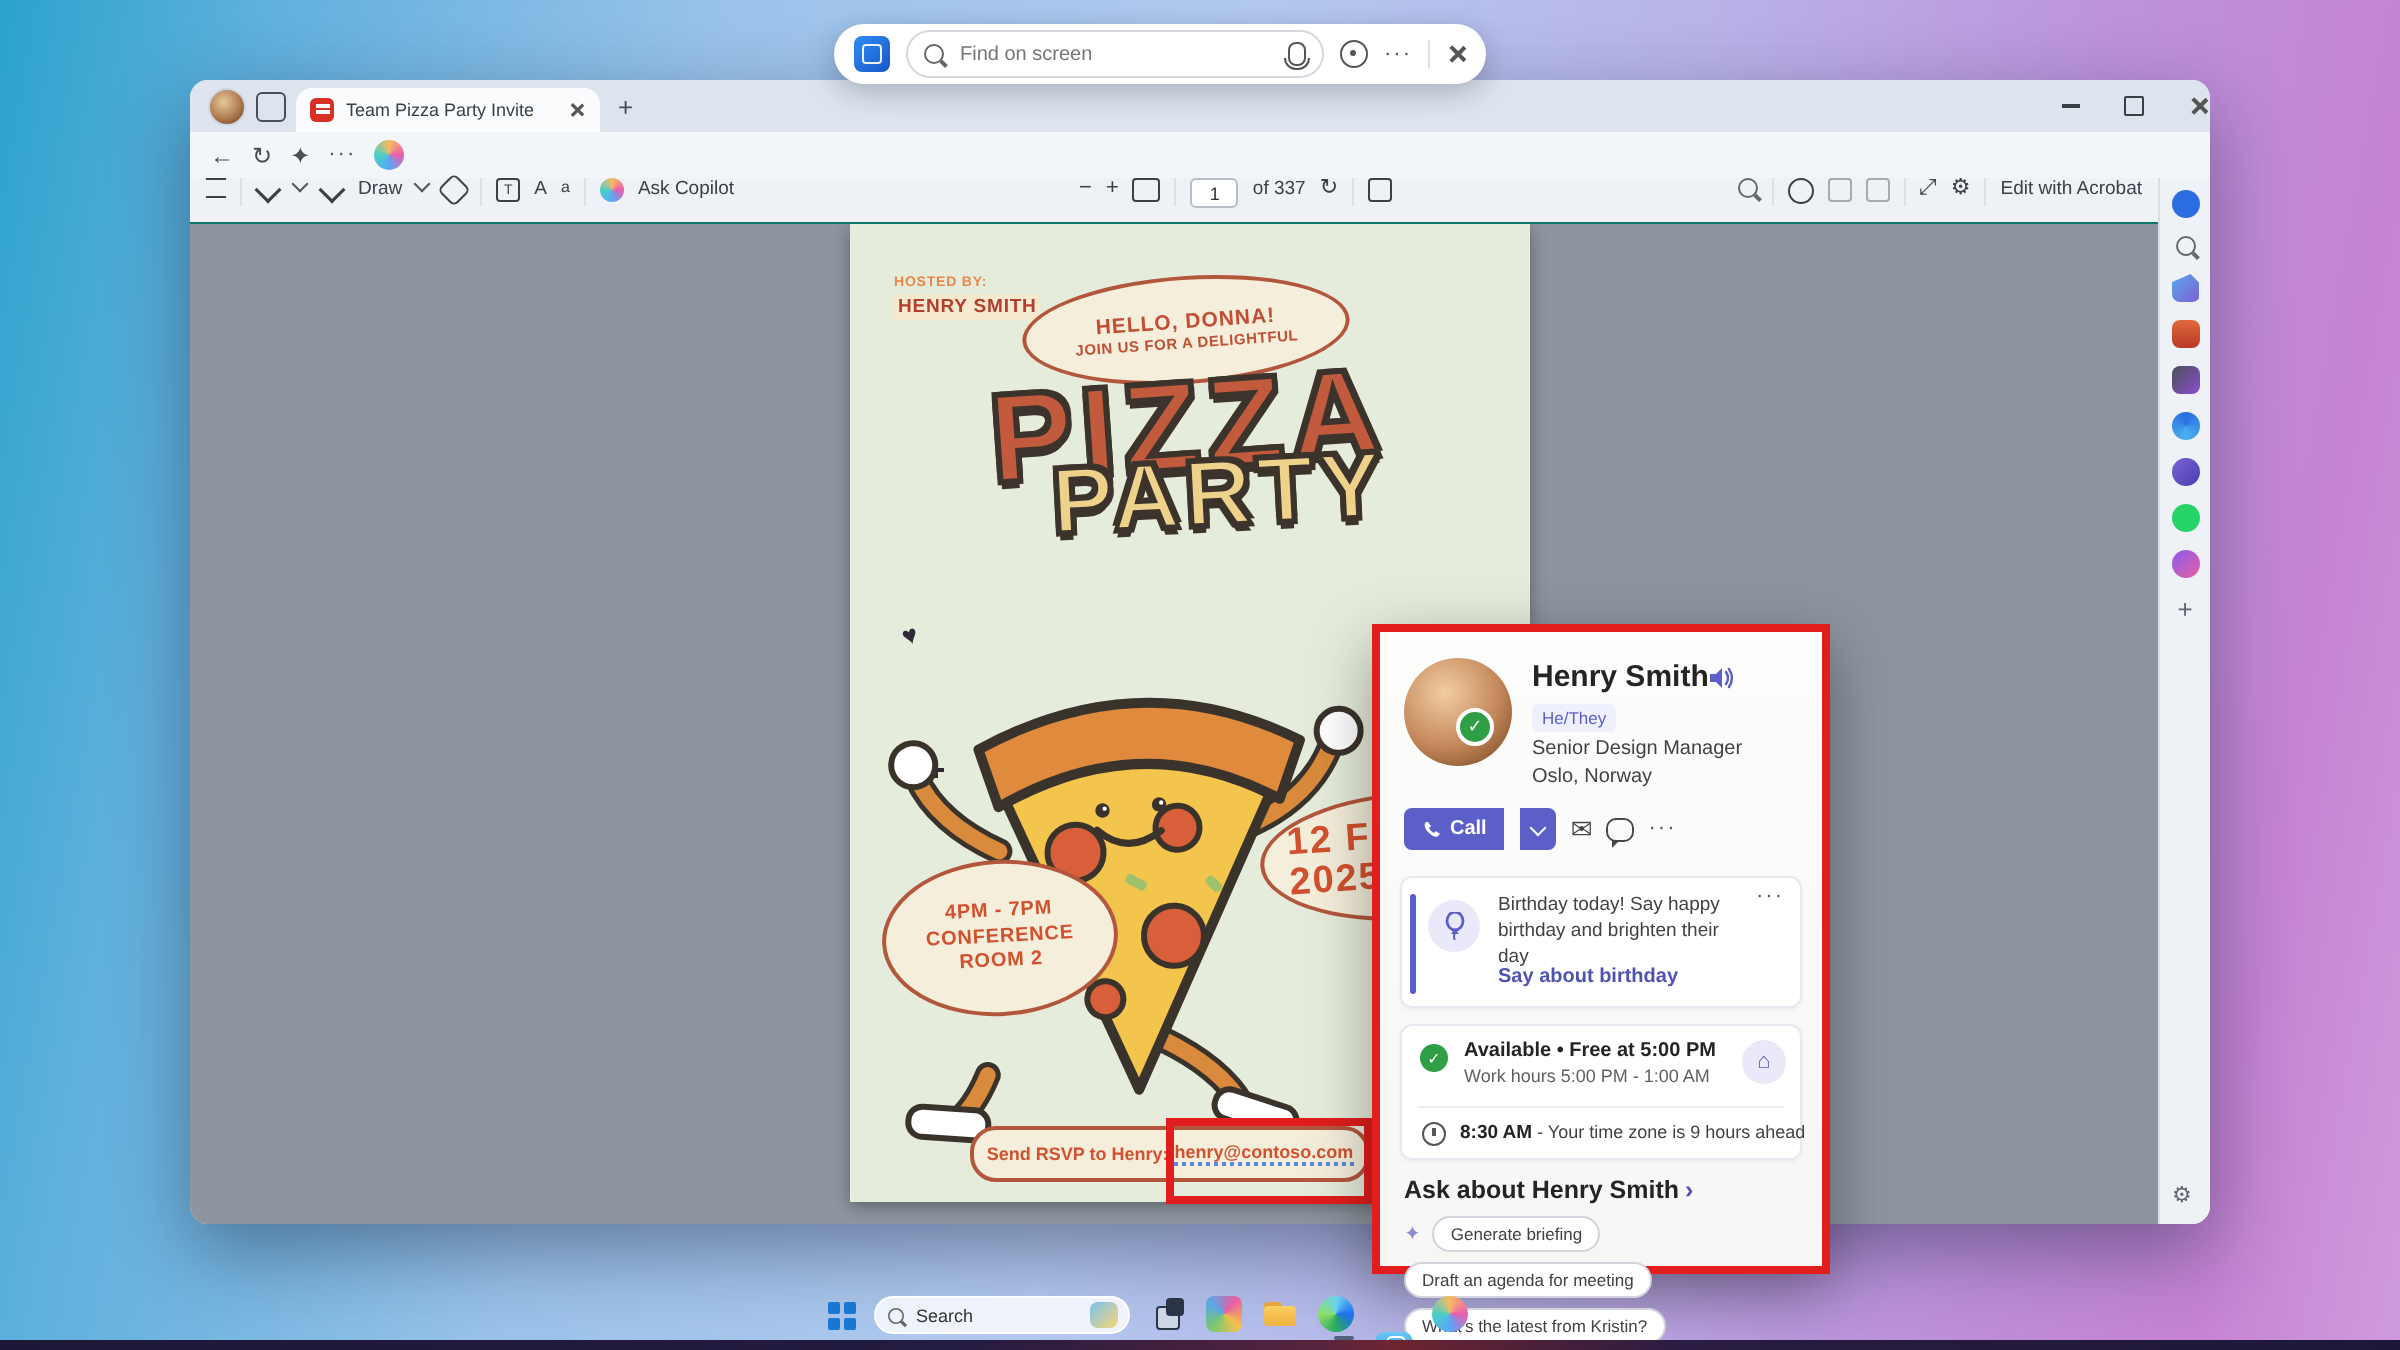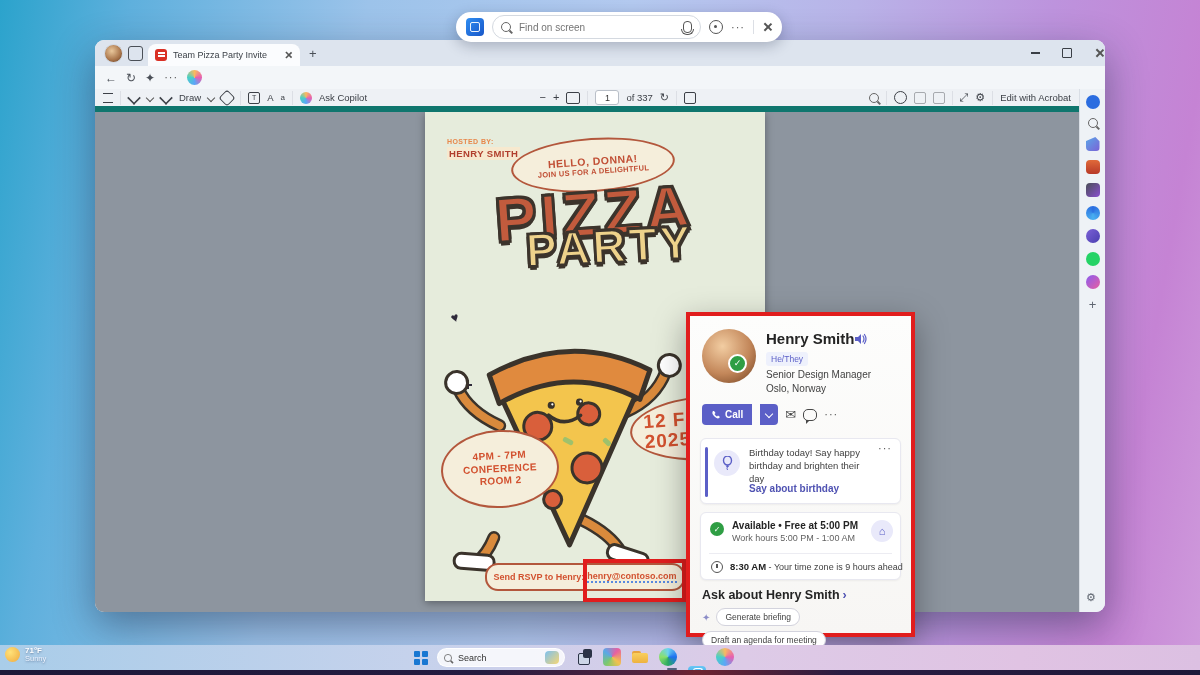--- a/index.html
+++ b/index.html
@@ -6,21 +6,21 @@
   .stage{position:relative;width:1200px;height:675px;overflow:hidden;
     font-family:"Liberation Sans",sans-serif;background:#9ec3e8;}
 
   
   .wallpaper{position:absolute;inset:0;
     background:linear-gradient(100deg,#2ba3cc 0%,#5fb0dd 10%,#9cc3ea 28%,#b3c9ef 48%,#b9b3e8 65%,#bd93dd 80%,#c583d4 92%,#cf9bdc 100%);}
   .bottomstrip{position:absolute;left:0;top:670px;width:1200px;height:5px;z-index:80;
     background:linear-gradient(90deg,#1d1838,#241b40 40%,#57243e 55%,#6e2430 58%,#2a1c42 70%,#1d1838);}
 
   
-  .findbar{position:absolute;left:456px;top:12px;width:326px;height:30px;background:#fff;
+  .findbar{position:absolute;left:417px;top:12px;width:326px;height:30px;background:#fff;
     border-radius:17px;box-shadow:0 4px 14px rgba(30,40,70,.28);display:flex;align-items:center;
     padding:0 10px;box-sizing:border-box;gap:8px;z-index:60;}
   .fob-logo{width:18px;height:18px;border-radius:4px;background:linear-gradient(135deg,#2f8ef2,#1856c8);position:relative;flex:none;}
   .fob-logo::after{content:"";position:absolute;inset:4px;border:1.5px solid #fff;border-radius:2px;opacity:.9;}
   .fob-field{flex:1;height:22px;border:1px solid #d4d9e0;border-radius:12px;display:flex;align-items:center;padding:0 8px;gap:6px;}
   .fob-field input{border:none;outline:none;flex:1;font-size:10px;font-family:inherit;background:transparent;color:#333;}
   .divv{width:1px;height:14px;background:#dcdfe5;}
   .icon-btn{display:flex;align-items:center;justify-content:center;color:#444;flex:none;}
 
   
@@ -59,22 +59,22 @@
   .nav-glyph{font-size:12px;color:#4a4f57;line-height:1;}
   .addr{flex:1;max-width:852px;height:17px;background:#fff;border-radius:9px;display:flex;align-items:center;
     padding:0 9px;gap:6px;box-shadow:inset 0 0 0 1px #e3e8ef;}
   .info-i{width:10px;height:10px;border:1px solid #5f6670;border-radius:50%;font-size:7px;color:#5f6670;display:flex;align-items:center;justify-content:center;flex:none;}
   .addr-label{font-size:9px;color:#45494f;}
   .url{font-size:9.5px;color:#3b4048;border-bottom:2px dotted #6a9ae6;white-space:nowrap;overflow:hidden;}
   .favstar{margin-left:auto;color:#5f6670;font-size:10px;}
   .copilot-orb{width:15px;height:15px;border-radius:50%;flex:none;
     background:conic-gradient(#f9ba5f,#e75fb1,#5aa7f7,#49d0c5,#f9ba5f);}
 
-  .pdfbar{position:absolute;left:0;top:49px;right:26px;height:23px;background:#eef1f5;border-bottom:6px solid #0f766e;
-    display:flex;align-items:center;padding:0 8px;box-sizing:border-box;gap:7px;font-size:9.5px;color:#3c4047;}
+  .pdfbar{position:absolute;left:0;top:49px;right:26px;height:23px;background:#eef1f5;border-bottom:1px solid #0f766e;
+    display:flex;align-items:flex-start;padding:0 8px;box-sizing:border-box;gap:7px;font-size:9.5px;color:#3c4047;}
   .tgl{font-size:11px;color:#3c4047;line-height:1;}
   .pagebox{width:22px;height:13px;border:1px solid #b9bfc8;border-radius:3px;background:#fff;font-size:9px;text-align:center;font-family:inherit;color:#333;padding:0;}
   .pdf-sp{flex:1;}
   .grayed{opacity:.4;}
   .penicon{width:10px;height:10px;border-left:2px solid #3c4047;border-bottom:2px solid #3c4047;transform:rotate(-45deg) scale(.8);}
   .sqicon{width:10px;height:10px;border:1.5px solid #3c4047;border-radius:2px;display:flex;align-items:center;justify-content:center;font-size:7px;}
   .cicon{width:11px;height:11px;border:1.5px solid #3c4047;border-radius:50%;}
   .hl-lines{width:10px;height:8px;border-top:1.5px solid #3c4047;border-bottom:1.5px solid #3c4047;}
 
   .content{position:absolute;left:0;top:72px;right:26px;bottom:0;background:#8d959f;overflow:hidden;}
@@ -428,29 +428,20 @@
       <span>Ask about Henry Smith</span><span class="arr">›</span>
     </div>
     <div class="sugg">
       <span class="sparkico">✦</span>
       <span class="pill">Generate briefing</span>
       <span class="pill">Draft an agenda for meeting</span>
       <span class="pill">What's the latest from Kristin?</span>
     </div>
   </div>
 
-  <div class="taskbar">
-    <div class="weather">
-      <span class="sun"></span>
-      <span class="wt">
-        <span class="t1">71°F</span>
-        <span class="t2">Sunny</span>
-      </span>
-    </div>
-  </div>
   <div class="winlogo">
       <span></span>
       <span></span>
       <span></span>
       <span></span>
     </div>
   <div class="tsearch">
     <span class="mag" style="transform:scale(.8)"></span>
     <span class="lbl">Search</span>
     <span class="tsbadge"></span>

